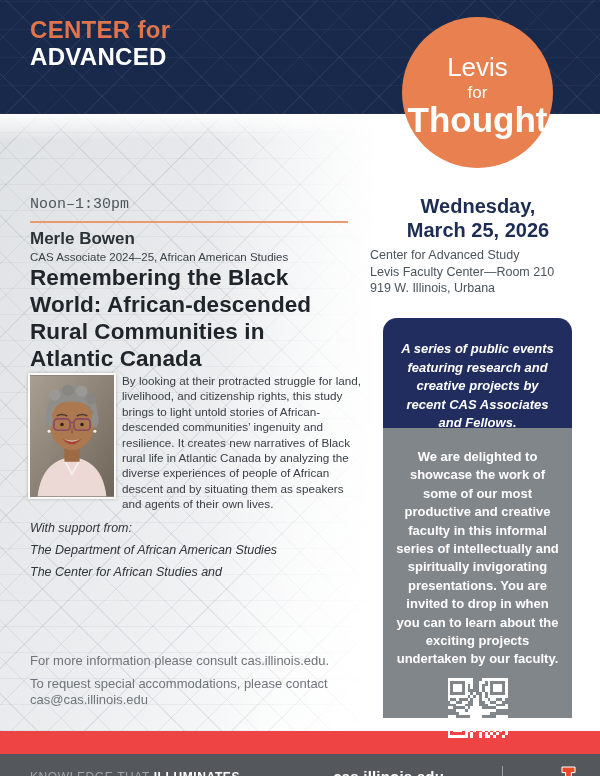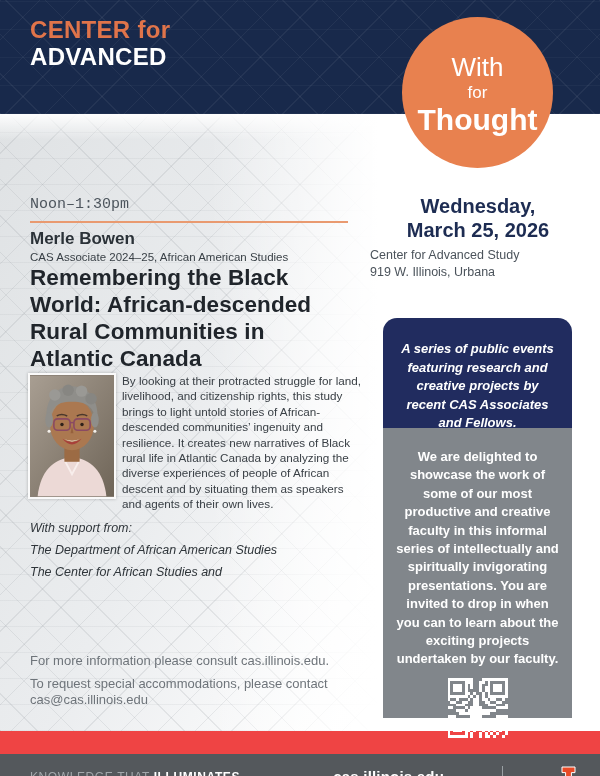--- a/index.html
+++ b/index.html
@@ -21,21 +21,21 @@
   .brand .l2, .brand .l3 { color:#ffffff; font-size:24px; font-weight:800; }
 
   .badge {
     position:absolute; left:402px; top:17px; width:151px; height:151px;
     background:#e8814f; border-radius:50%; z-index:5;
     display:flex; flex-direction:column; align-items:center; justify-content:center;
     color:#ffffff; text-align:center; padding-top:2px;
   }
   .badge .b1 { font-size:26px; font-weight:300; line-height:30px; }
   .badge .b2 { font-size:17px; font-weight:300; line-height:22px; }
-  .badge .b3 { font-size:30px; font-weight:800; line-height:32px; }
+  .badge .b3 { font-size:35px; font-weight:800; line-height:32px; }
 
   
   .content {
     position:absolute; left:0; top:114px; width:600px; height:617px;
     background:
       linear-gradient(to bottom, rgba(255,255,255,0.95) 0px, rgba(255,255,255,0) 26px),
       linear-gradient(to right, rgba(255,255,255,0) 0%, rgba(255,255,255,0) 35%, #ffffff 63%),
       repeating-linear-gradient(45deg, rgba(140,146,152,0.17) 0 1px, transparent 1px 26px),
       repeating-linear-gradient(-45deg, rgba(140,146,152,0.17) 0 1px, transparent 1px 26px),
       repeating-linear-gradient(0deg, rgba(140,146,152,0.10) 0 1px, transparent 1px 26px),
@@ -103,21 +103,21 @@
 
 <div class="page">
 
   <div class="header">
     <div class="brand">
       <div class="l1">CENTER for</div>
       <div class="l2">ADVANCED</div>
     </div>
   </div>
   <div class="badge">
-    <div class="b1">With</div>
+    <div class="b1">Levis</div>
     <div class="b2">for</div>
     <div class="b3">Thought</div>
   </div>
 
   <div class="content">
 
     <div class="time">Noon–1:30pm</div>
     <div class="rule"></div>
     <div class="speaker">Merle Bowen</div>
     <div class="speaker-title">CAS Associate 2024–25, African American Studies</div>
@@ -169,20 +169,21 @@
       <div class="i1">For more information please consult cas.illinois.edu.</div>
       <div class="i2">To request special accommodations, please contact cas@cas.illinois.edu</div>
     </div>
 
     <div class="when">
       <div>Wednesday,</div>
       <div>March 25, 2026</div>
     </div>
     <div class="venue">
       <div>Center for Advanced Study</div>
+      <div>Levis Faculty Center—Room 210</div>
       <div>919 W. Illinois, Urbana</div>
     </div>
 
     <div class="navy-box">
       <span>A series of public events featuring research and creative projects by recent CAS Associates and Fellows.</span>
     </div>
 
     <div class="gray-box">
       <span>We are delighted to showcase the work of some of our most productive and creative faculty in this informal series of intellectually and spiritually invigorating presentations. You are invited to drop in when you can to learn about the exciting projects undertaken by our faculty.</span>
       <div class="qr">

